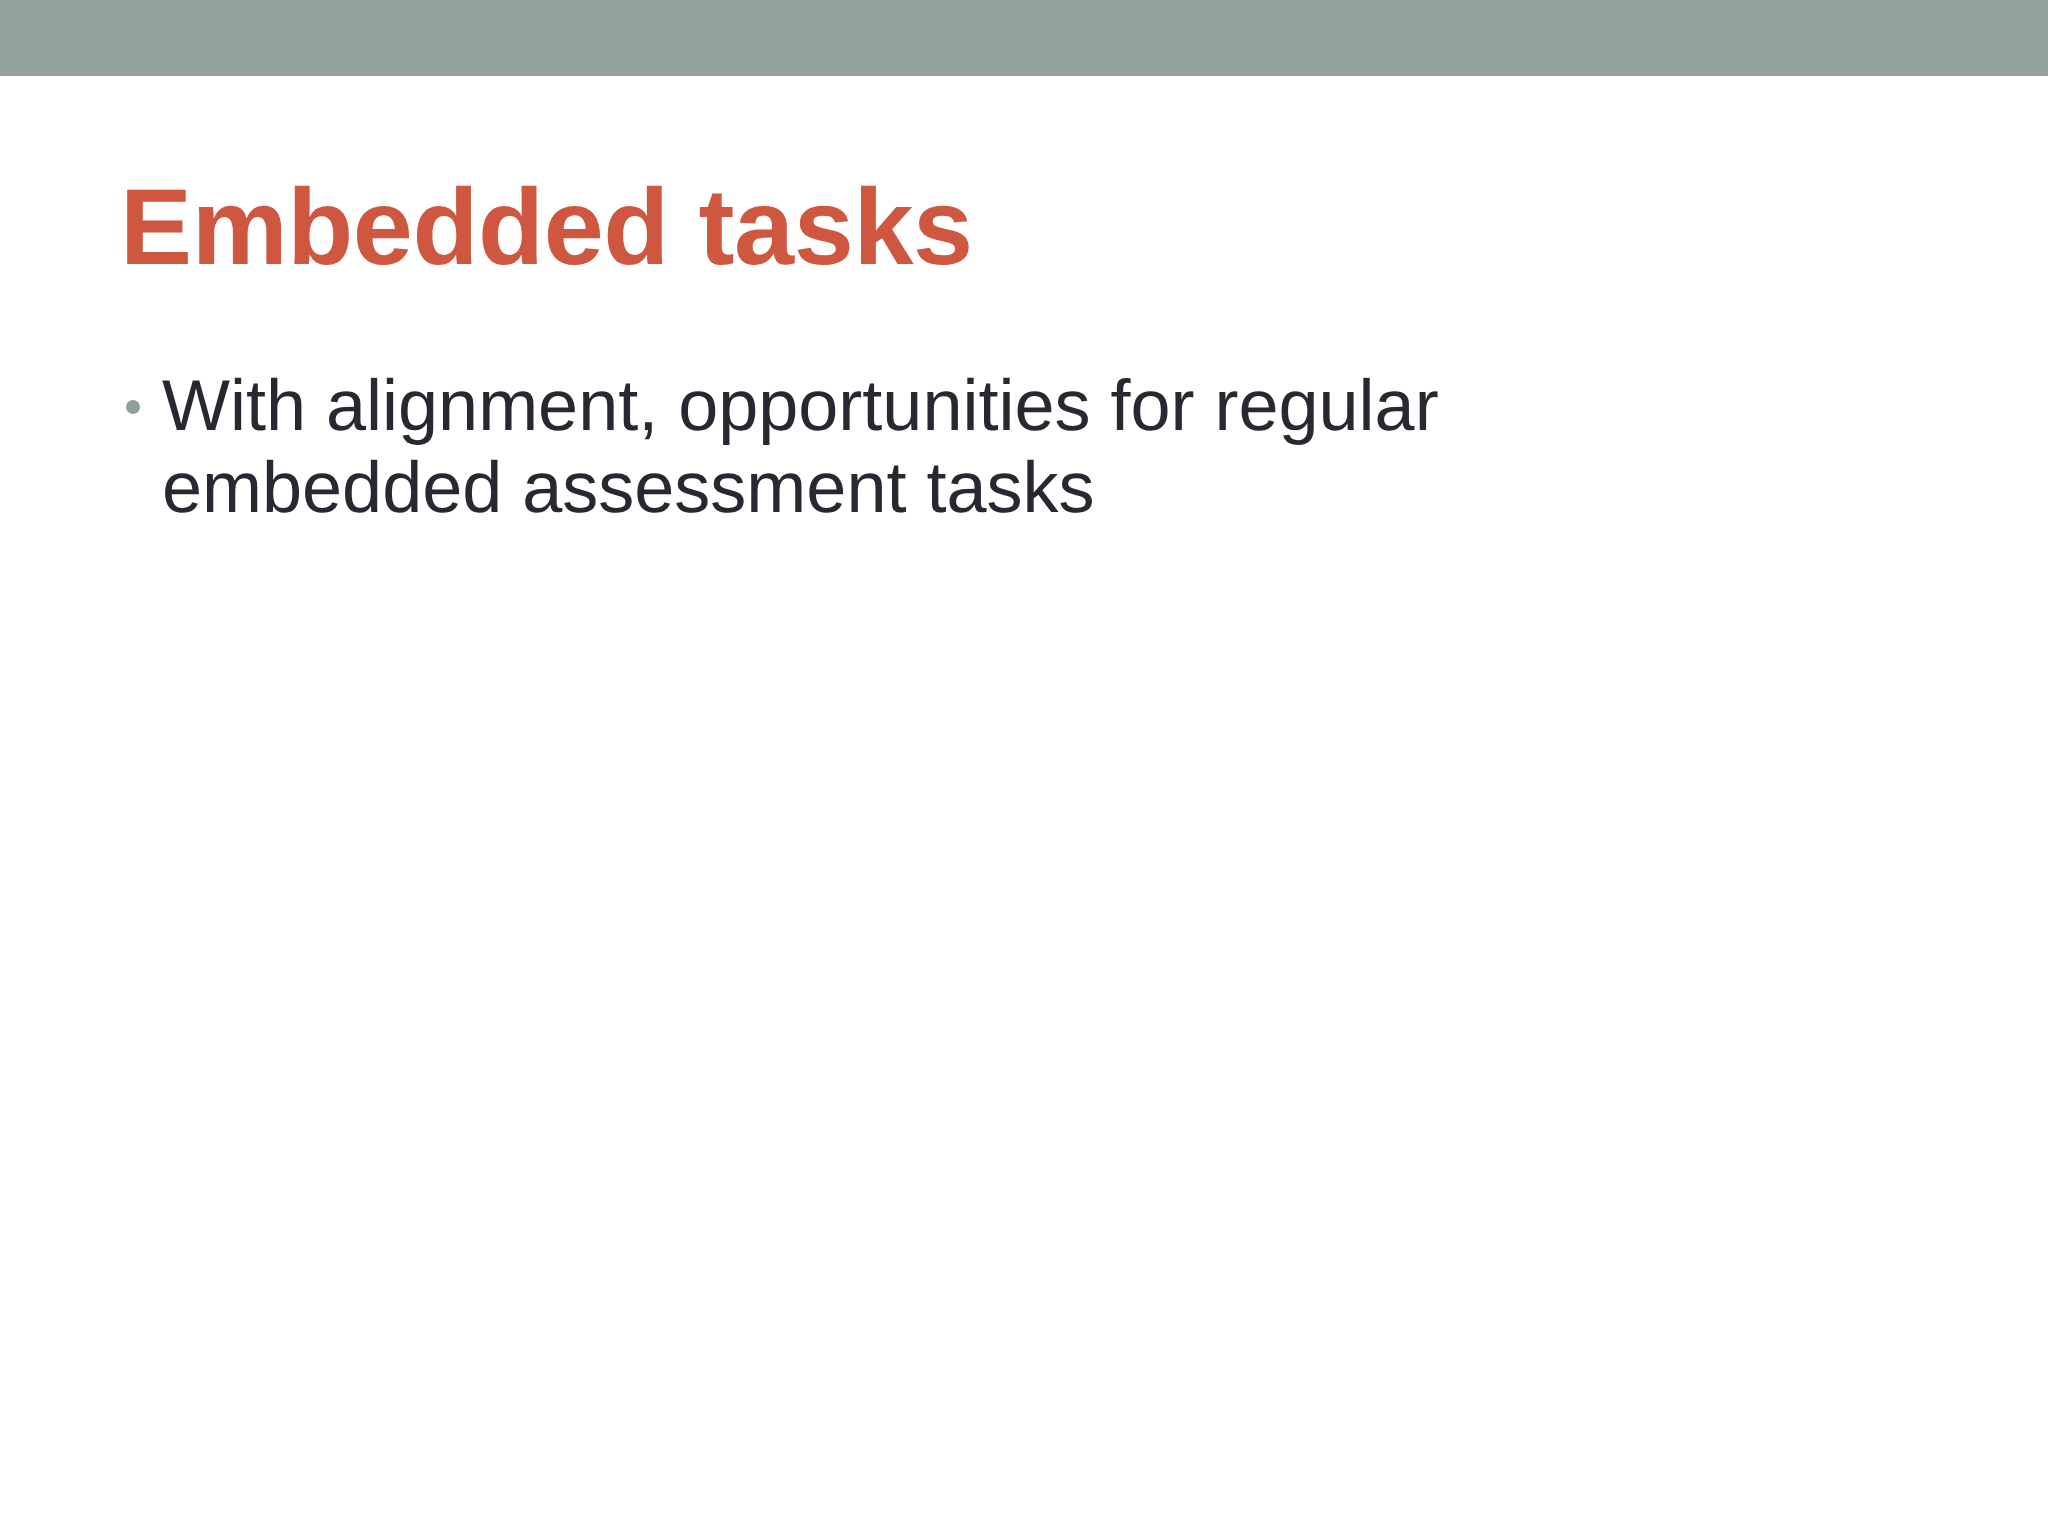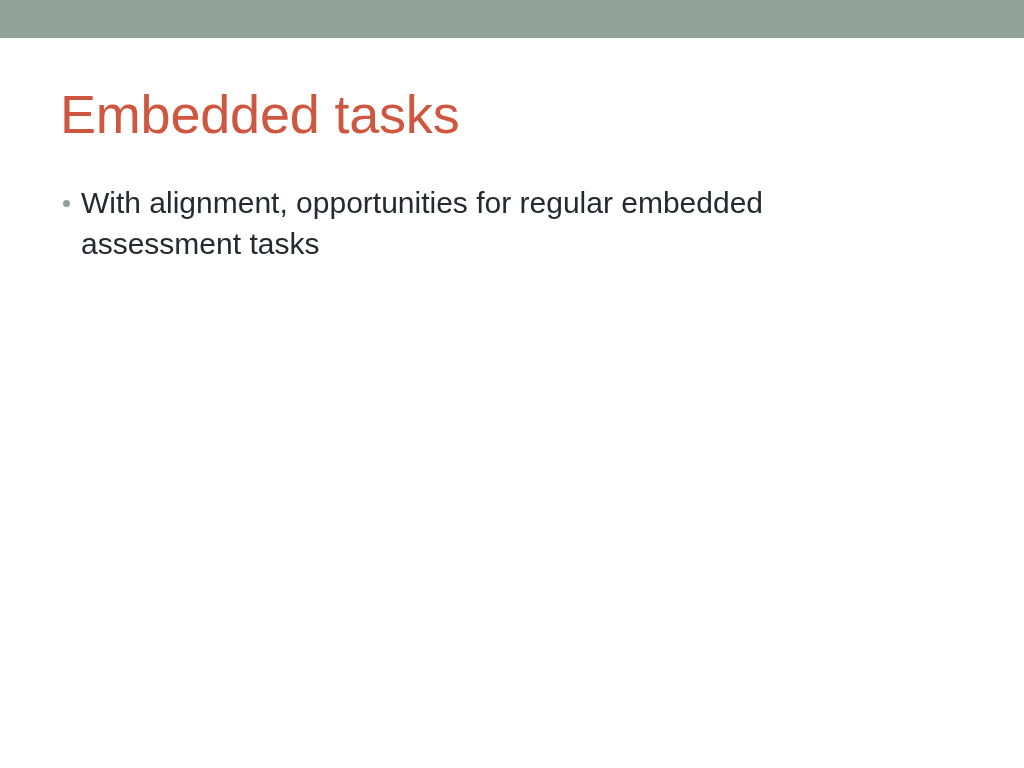--- a/index.html
+++ b/index.html
@@ -36,21 +36,21 @@
 
   
   .slide-title {
     position: absolute;
     left: 60px;
     top: 84px;
     width: 900px;
     margin: 0;
     font-family: "Liberation Sans", sans-serif;
     font-size: 54px;
-    font-weight: normal;
+    font-weight: bold;
     line-height: 1.12;
     letter-spacing: -0.2px;
     color: #cf5740;
     white-space: nowrap;
   }
 
   
   .body-content {
     position: absolute;
     left: 60px;
@@ -62,21 +62,21 @@
     list-style: none;
     margin: 0;
     padding: 0;
   }
 
   .bullet-item {
     position: relative;
     padding-left: 21px;
     margin: 0 0 6px 0;
     font-family: "Liberation Sans", sans-serif;
-    font-size: 30px;
+    font-size: 36px;
     font-weight: normal;
     line-height: 41px;
     color: #262930;
     max-width: 800px;
   }
 
   .bullet-marker {
     position: absolute;
     left: 3px;
     top: 18px;

